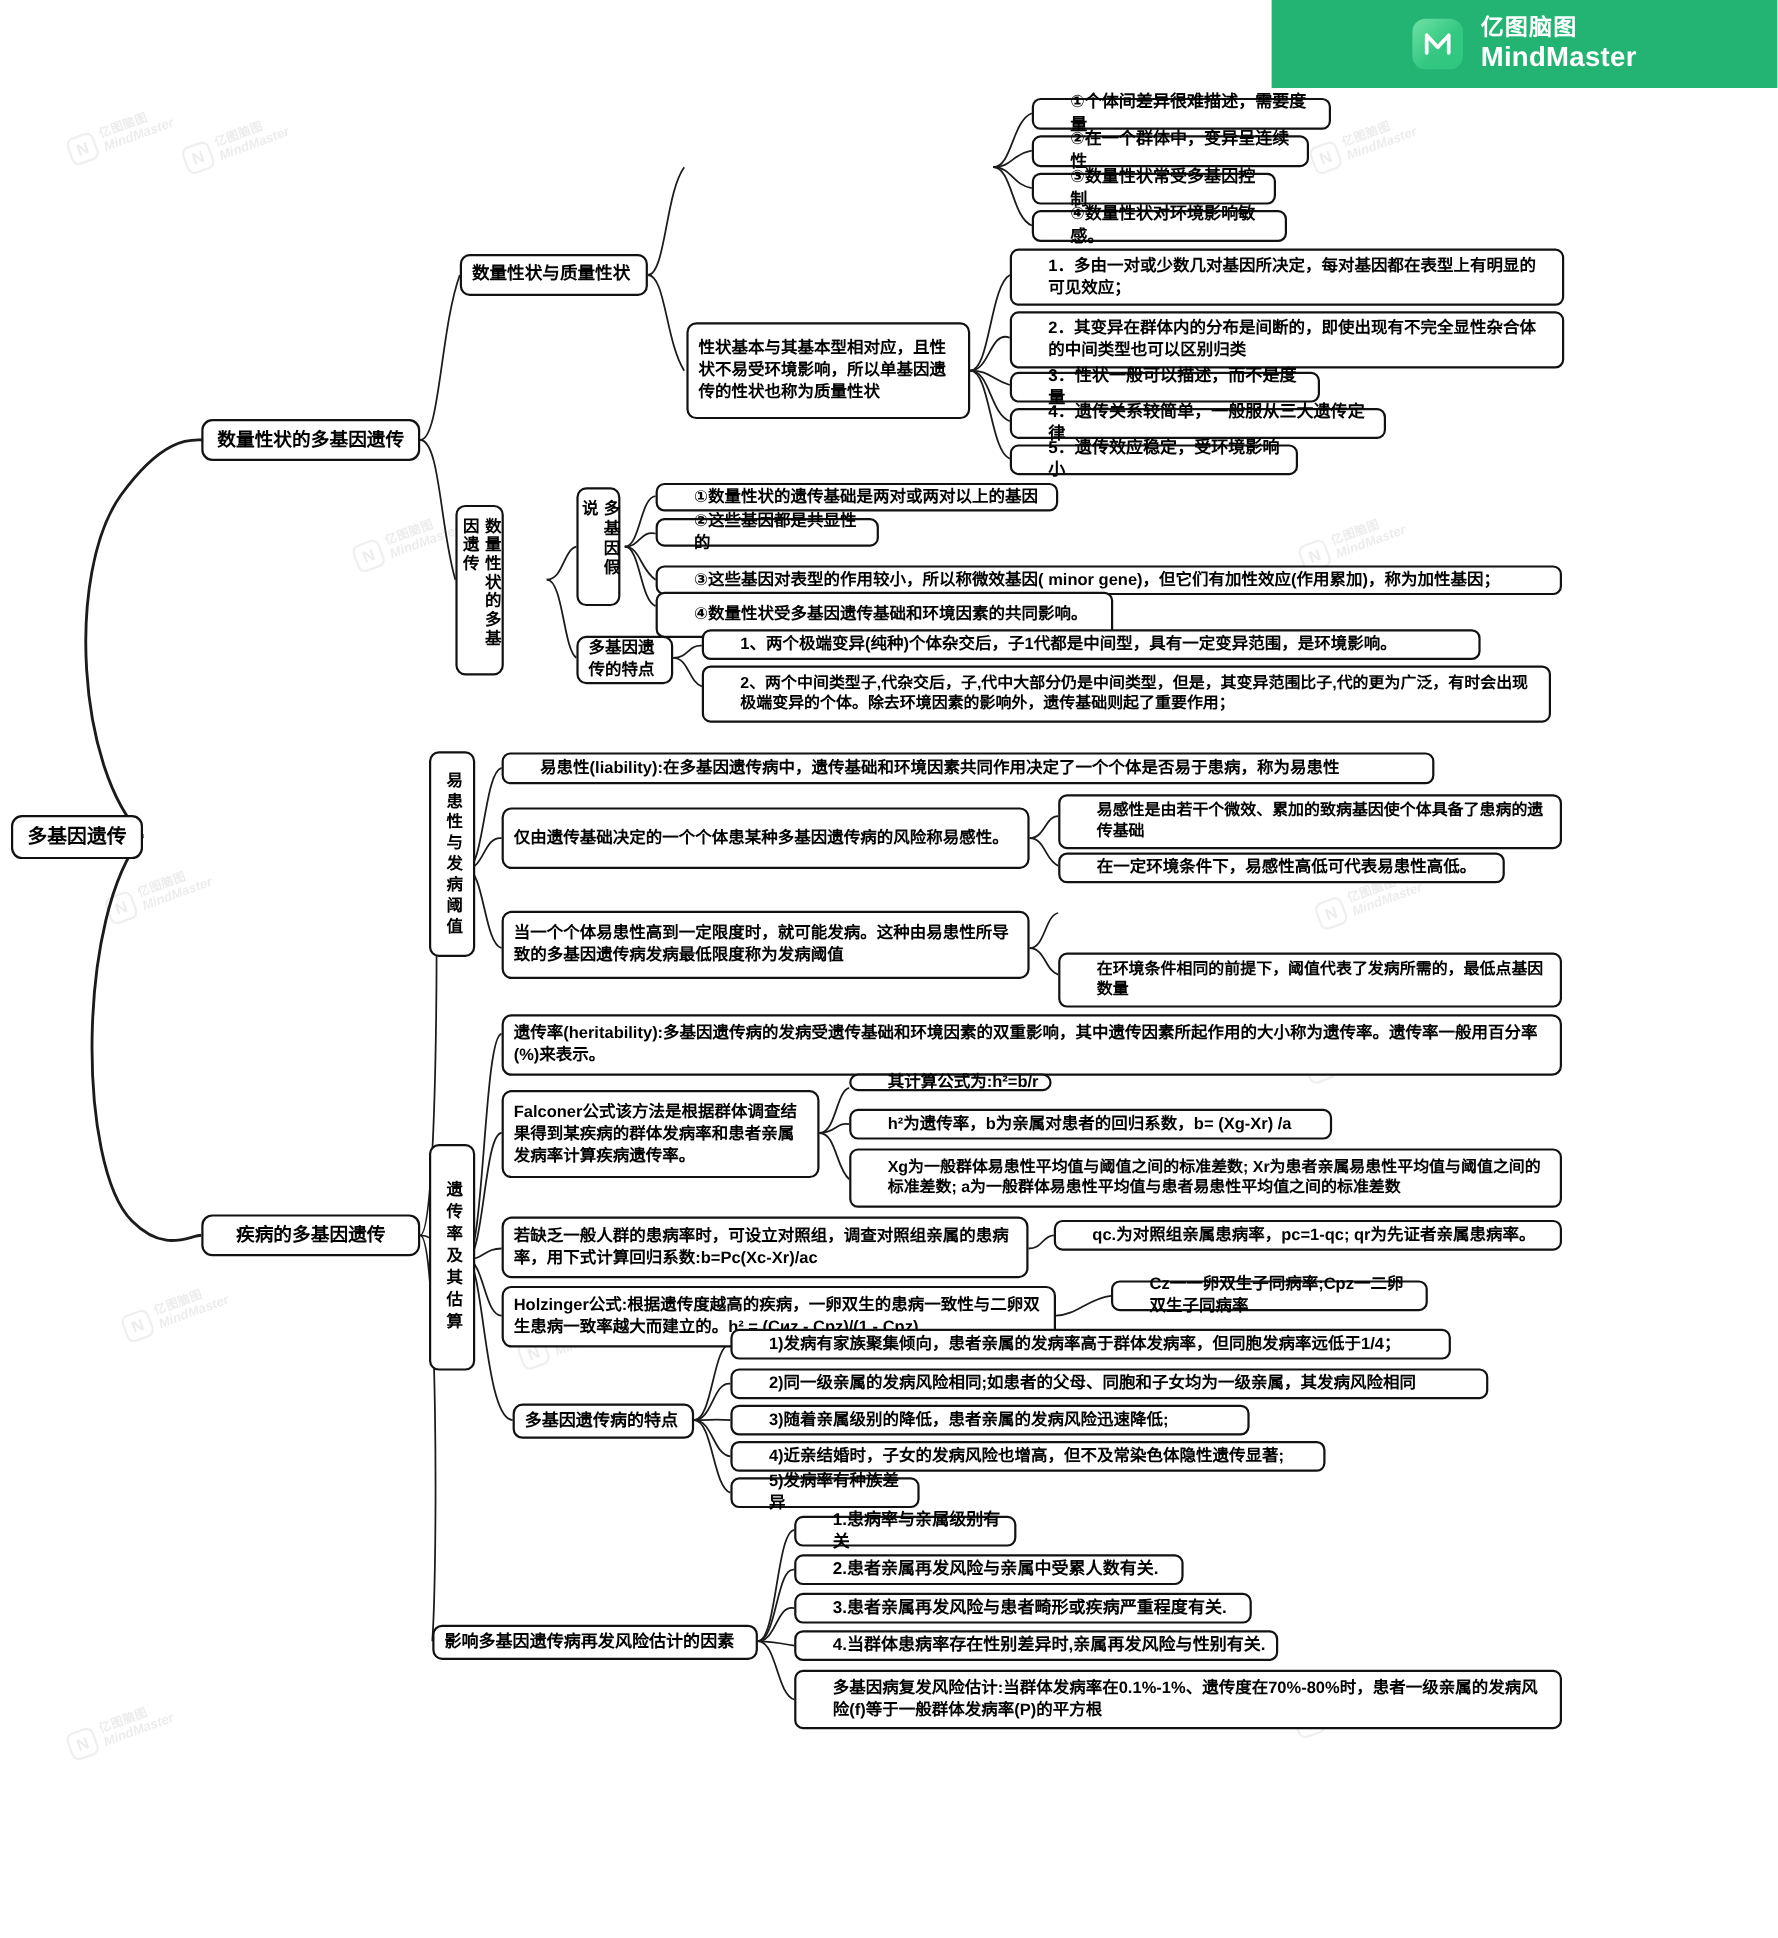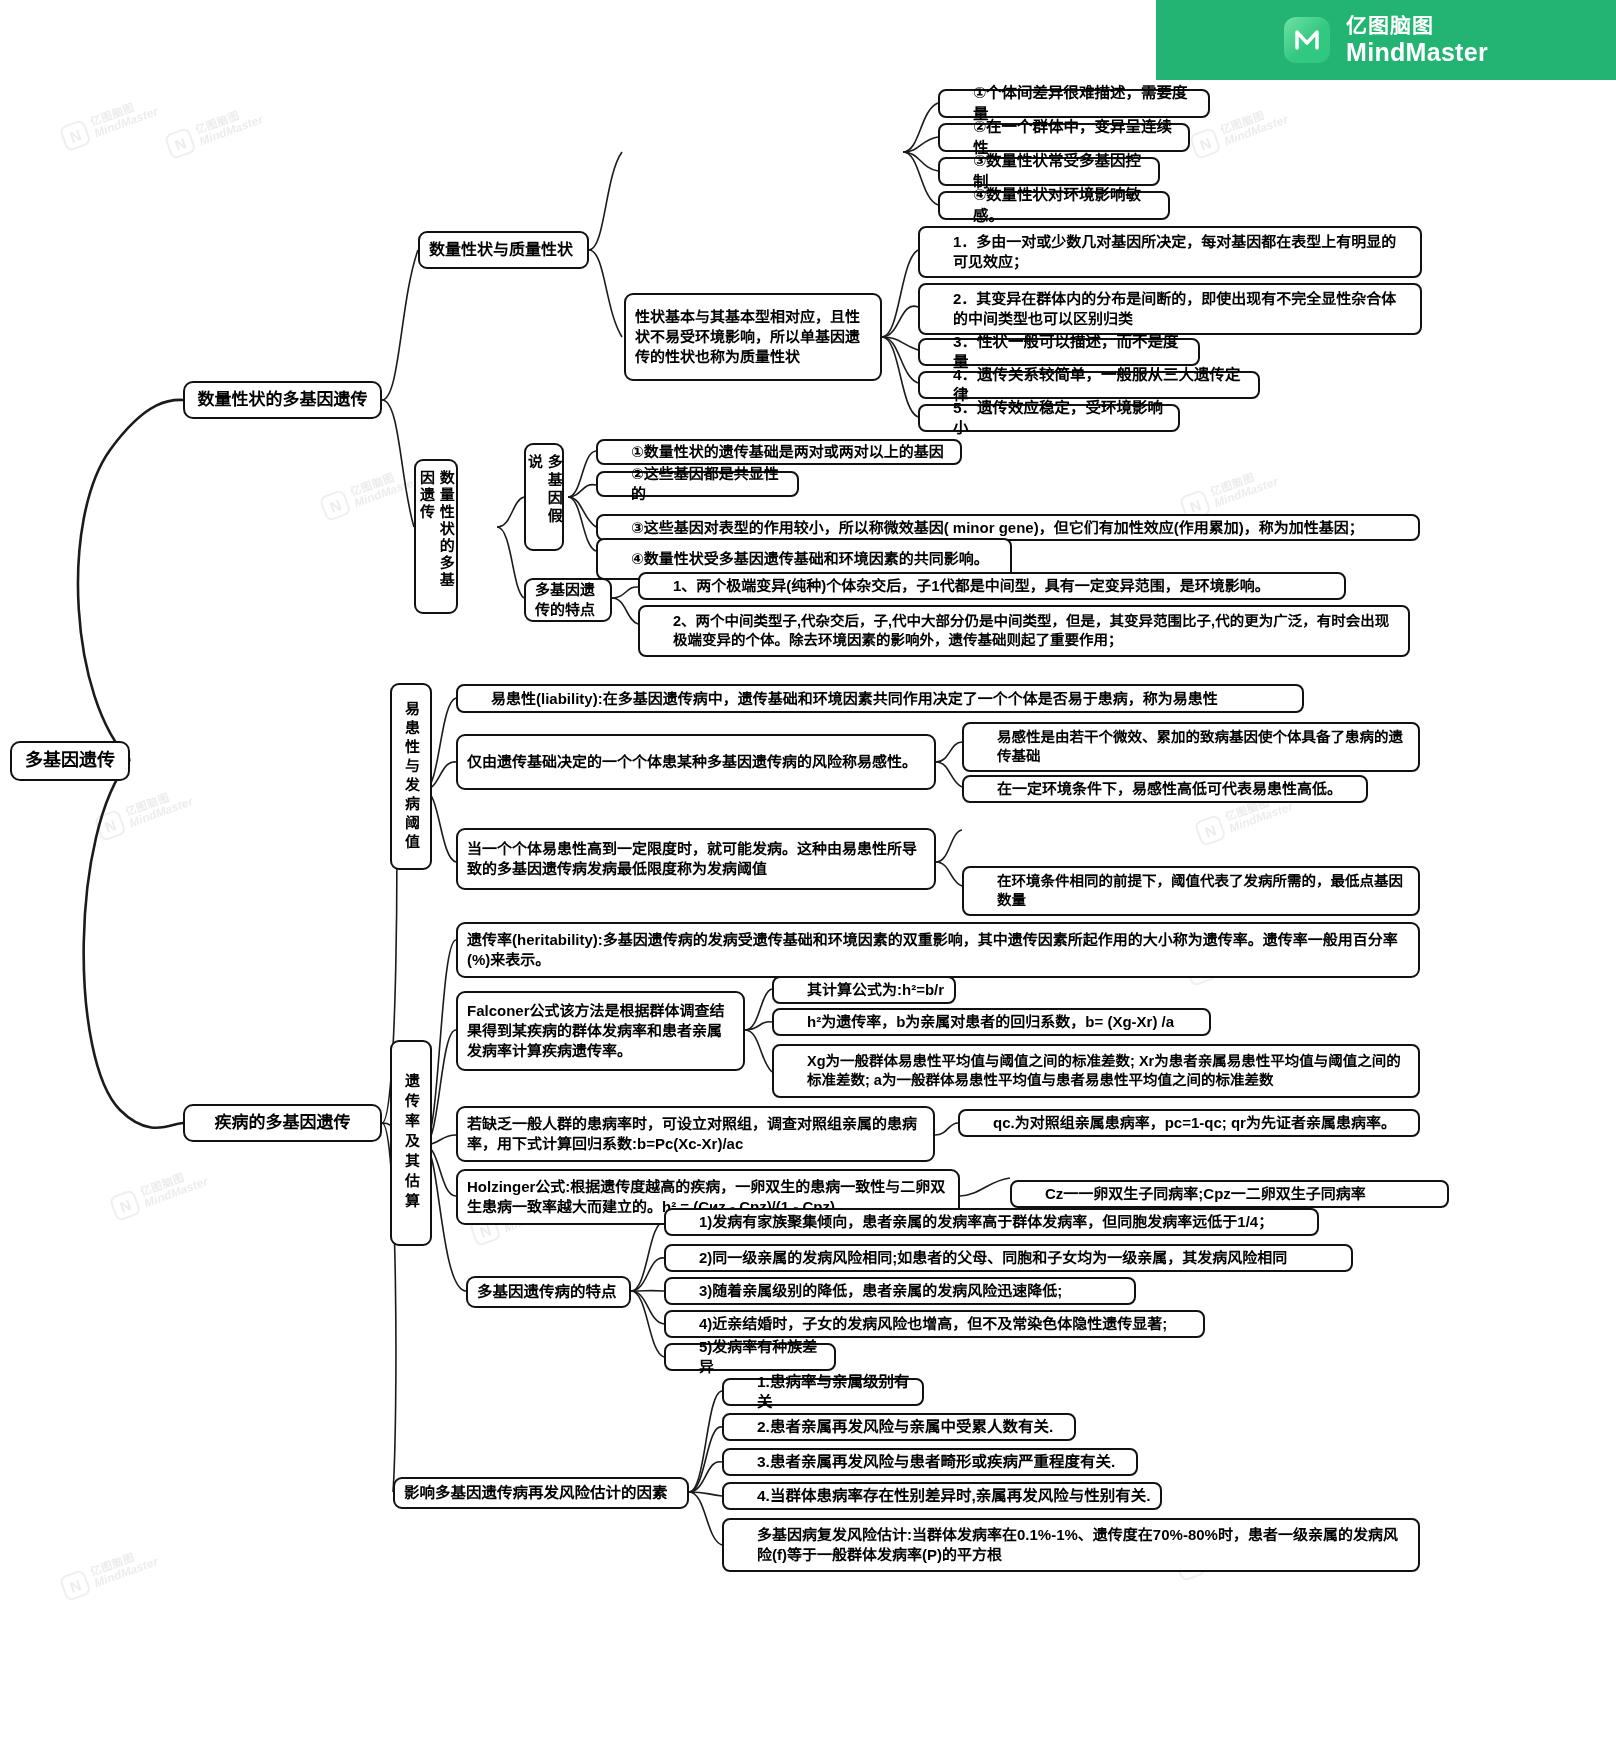--- a/index.html
+++ b/index.html
@@ -305,29 +305,29 @@
   <div class="node lv3" style="left:456px; top:828px; width:480px; height:62px; font-size:15px;">当一个个体易患性高到一定限度时，就可能发病。这种由易患性所导致的多基因遗传病发病最低限度称为发病阈值</div>
 
   <div class="node lv4 tight" style="left:962px; top:866px; width:458px; height:50px; font-size:14.5px;">在环境条件相同的前提下，阈值代表了发病所需的，最低点基因数量</div>
 
   <div class="node lv2 vert" style="left:390px; top:1040px; width:42px; height:206px; font-size:15px; letter-spacing:5px;">遗传率及其估算</div>
 
   <div class="node lv3" style="left:456px; top:922px; width:964px; height:56px; font-size:15px;">遗传率(heritability):多基因遗传病的发病受遗传基础和环境因素的双重影响，其中遗传因素所起作用的大小称为遗传率。遗传率一般用百分率(%)来表示。</div>
 
   <div class="node lv3" style="left:456px; top:991px; width:289px; height:80px; font-size:15px;">Falconer公式该方法是根据群体调查结果得到某疾病的群体发病率和患者亲属发病率计算疾病遗传率。</div>
 
-  <div class="node lv4 tight" style="left:772px; top:976px; width:184px; height:28px;">其计算公式为:h²=b/r</div>
+  <div class="node lv4 tight" style="left:772px; top:976px; width:184px; height:16px;">其计算公式为:h²=b/r</div>
   <div class="node lv4 tight" style="left:772px; top:1008px; width:439px; height:28px;">h²为遗传率，b为亲属对患者的回归系数，b= (Xg-Xr) /a</div>
   <div class="node lv4 tight" style="left:772px; top:1044px; width:648px; height:54px; font-size:14.5px;">Xg为一般群体易患性平均值与阈值之间的标准差数; Xr为患者亲属易患性平均值与阈值之间的标准差数; a为一般群体易患性平均值与患者易患性平均值之间的标准差数</div>
 
   <div class="node lv3" style="left:456px; top:1106px; width:479px; height:56px; font-size:15px;">若缺乏一般人群的患病率时，可设立对照组，调查对照组亲属的患病率，用下式计算回归系数:b=Pc(Xc-Xr)/ac</div>
   <div class="node lv4 tight" style="left:958px; top:1109px; width:462px; height:28px;">qc.为对照组亲属患病率，pc=1-qc; qr为先证者亲属患病率。</div>
 
   <div class="node lv3" style="left:456px; top:1169px; width:504px; height:56px; font-size:15px;">Holzinger公式:根据遗传度越高的疾病，一卵双生的患病一致性与二卵双生患病一致率越大而建立的。h² = (Cиz - Cpz)/(1 - Cpz)</div>
-  <div class="node lv4 tight" style="left:1010px; top:1164px; width:439px; height:28px;margin-top:16px;">Cz一一卵双生子同病率;Cpz一二卵双生子同病率</div>
+  <div class="node lv4 tight" style="left:1010px; top:1164px; width:288px; height:28px;">Cz一一卵双生子同病率;Cpz一二卵双生子同病率</div>
 
   <div class="node lv3" style="left:466px; top:1276px; width:165px; height:32px;">多基因遗传病的特点</div>
 
   <div class="node lv4 tight" style="left:664px; top:1208px; width:655px; height:28px;">1)发病有家族聚集倾向，患者亲属的发病率高于群体发病率，但同胞发病率远低于1/4；</div>
   <div class="node lv4 tight" style="left:664px; top:1244px; width:689px; height:28px;">2)同一级亲属的发病风险相同;如患者的父母、同胞和子女均为一级亲属，其发病风险相同</div>
   <div class="node lv4 tight" style="left:664px; top:1277px; width:472px; height:28px;">3)随着亲属级别的降低，患者亲属的发病风险迅速降低;</div>
   <div class="node lv4 tight" style="left:664px; top:1310px; width:541px; height:28px;">4)近亲结婚时，子女的发病风险也增高，但不及常染色体隐性遗传显著;</div>
   <div class="node lv4 tight" style="left:664px; top:1343px; width:172px; height:28px;">5)发病率有种族差异</div>
 
   <div class="node lv2" style="left:393px; top:1477px; width:296px; height:32px; font-size:15.5px;">影响多基因遗传病再发风险估计的因素</div>

